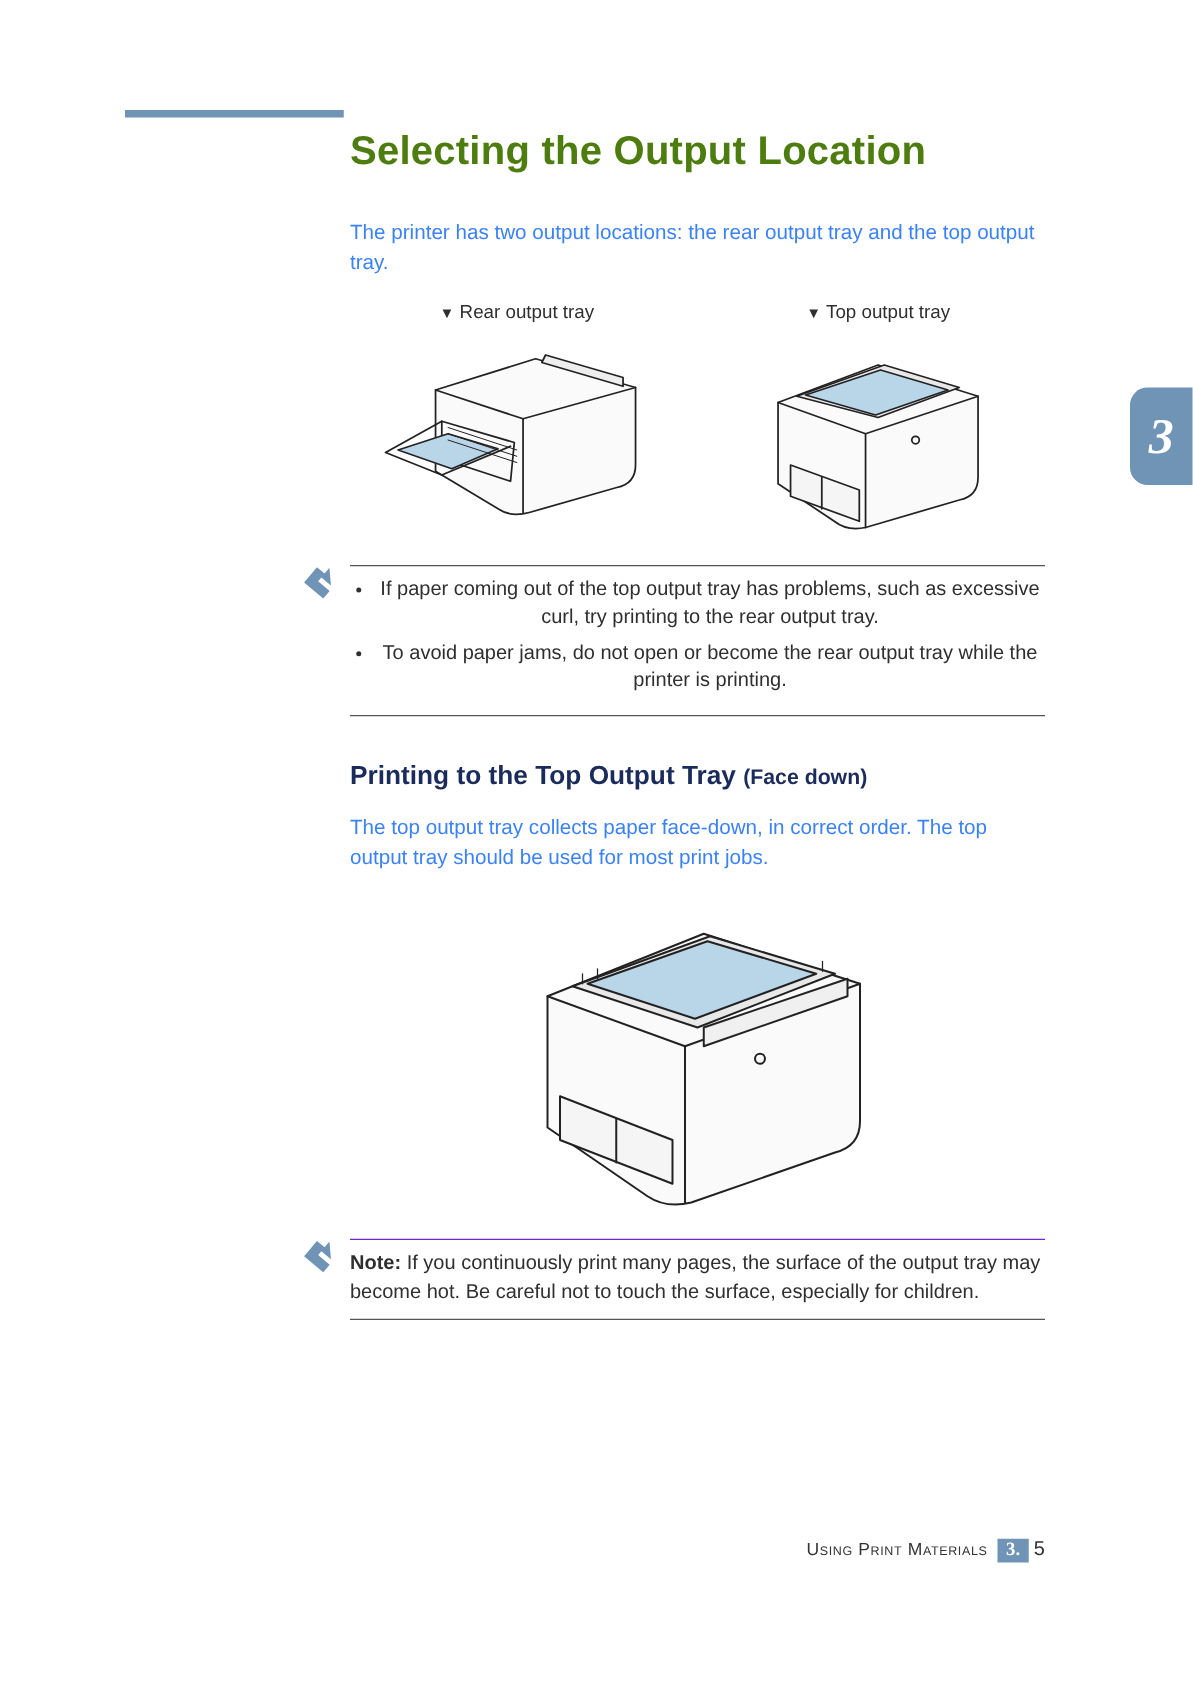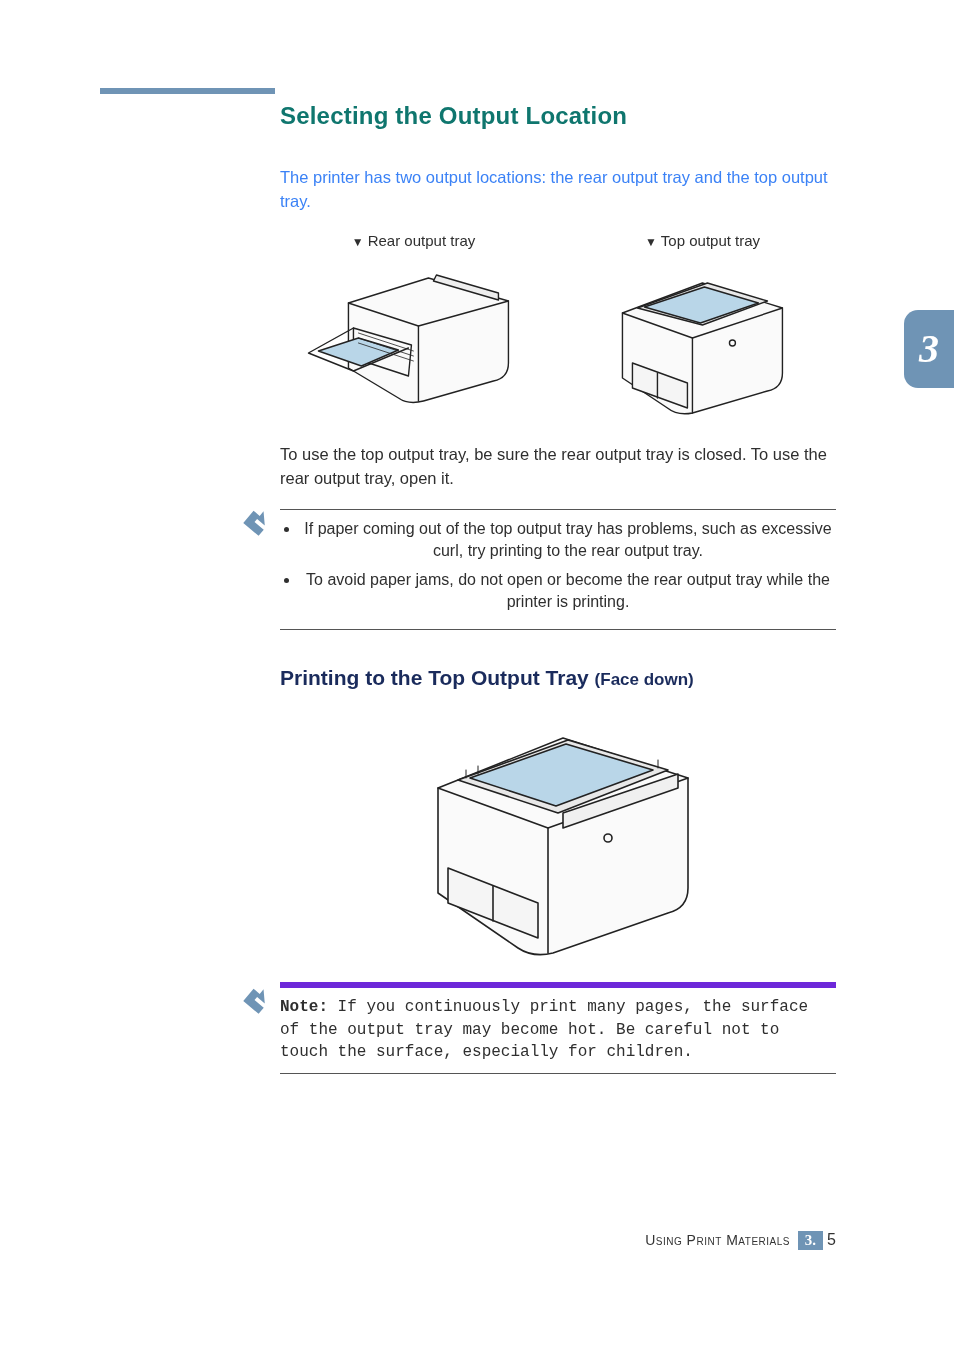--- a/index.html
+++ b/index.html
@@ -21,23 +21,23 @@
     height: 6px;
     background: #6f94b5;
   }
   .content {
     position: absolute;
     top: 94px;
     left: 280px;
     width: 556px;
   }
   h1 {
-    font-size: 24px;
-    font-weight: bold;
-    color: #0f766e;
+    font-size: 32px;
+    font-weight: bold;
+    color: #4d7c0f;
     margin: 8px 0 36px 0;
     letter-spacing: 0.2px;
   }
   p.intro {
     font-size: 16.5px;
     line-height: 1.45;
     margin: 0 0 18px 0;
     color: #3b82f6;
   }
   .figrow {
@@ -112,26 +112,25 @@
   }
   .bigfig {
     width: 100%;
     height: 260px;
     margin-bottom: 14px;
     display: flex;
     justify-content: center;
     align-items: center;
   }
   .singlenote {
-    border-top: 6px solid #6d28d9;
+    border-top: 1px solid #6d28d9;
     border-bottom: 1px solid #555;
     padding: 8px 0 10px 0;
     margin: 0;
     position: relative;
-    font-family: Liberation Mono, monospace;
   }
   .singlenote p {
     font-size: 16px;
     line-height: 1.4;
     margin: 0;
     color: #2f2f2f;
   }
   .singlenote .bold {
     font-weight: bold;
   }
@@ -229,36 +228,36 @@
             <path d="M62 54 L122 34 L176 50 L118 70 Z" fill="#b9d6e8"></path>
             <path d="M50 110 L105 130 L105 155 L50 135 Z" fill="#f5f5f5"></path>
             <path d="M75 120 L75 145"></path>
             <circle cx="150" cy="90" r="3"></circle>
           </g>
         </svg>
       </div>
     </div>
   </div>
 
-  <p class="body">To use the top output tray, be sure the rear output tray is closed. To use the rear output tray, open it.</p>
 
   <div class="notes-box">
     <svg class="note-arrow-icon" width="36" height="36" viewBox="0 0 36 36">
       <path d="M8 4 L28 4 L28 20 L20 20 L20 26 L10 16 L20 16 L20 12 L8 12 Z" fill="#6f94b5" transform="rotate(220 18 15)"></path>
     </svg>
     <ul>
       <li>If paper coming out of the top output tray has problems, such as excessive curl, try printing to the rear output tray.</li>
       <li>To avoid paper jams, do not open or become the rear output tray while the printer is printing.</li>
     </ul>
   </div>
 
   <h2>
     <span>Printing to the Top Output Tray </span><span class="sub">(Face down)</span>
   </h2>
 
+  <p class="intro">The top output tray collects paper face-down, in correct order. The top output tray should be used for most print jobs.</p>
 
   <div class="bigfig">
     <svg viewBox="0 0 360 260" width="360" height="260">
       <g stroke="#222" stroke-width="1.6" fill="none" stroke-linejoin="round" stroke-linecap="round">
         <path d="M60 80 L185 30 L310 70 L310 180 Q310 200 290 205 L175 245 Q155 250 140 240 L60 185 Z" fill="#fafafa"></path>
         <path d="M60 80 L170 120 L310 70"></path>
         <path d="M170 120 L170 245"></path>
         <path d="M80 72 L190 32 L290 62 L180 105 Z" fill="#e8e8e8"></path>
         <path d="M92 70 L188 36 L275 62 L178 98 Z" fill="#b9d6e8"></path>
         <path d="M70 160 L160 195 L160 230 L70 195 Z" fill="#f5f5f5"></path>

